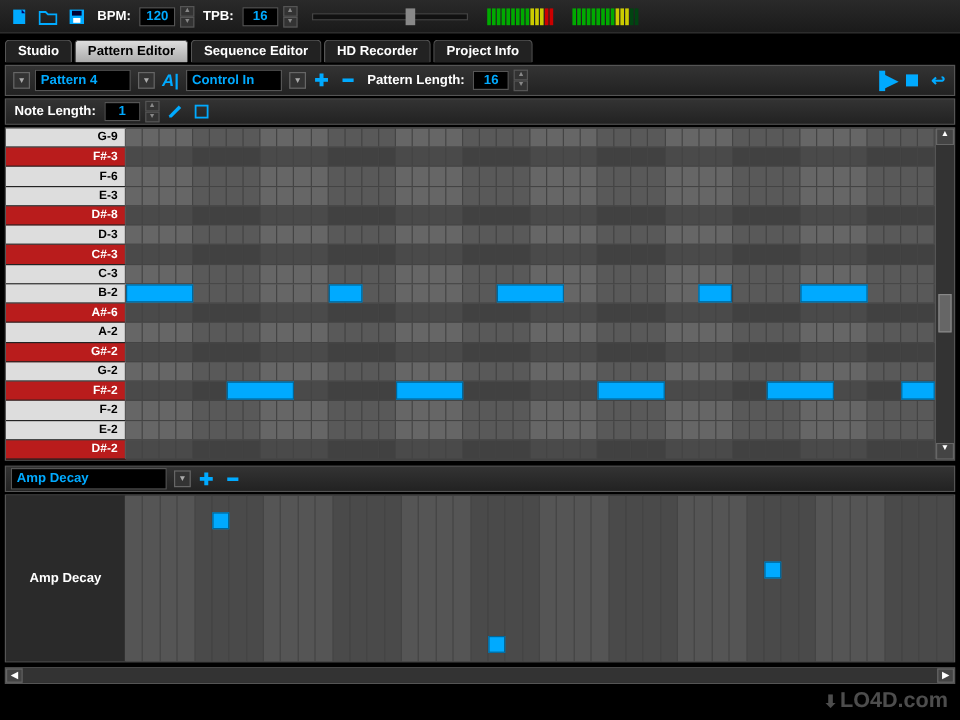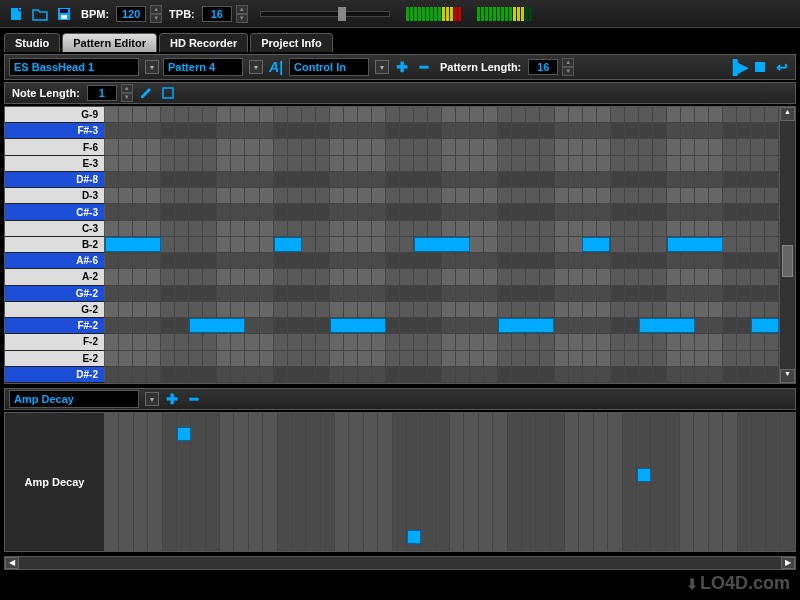--- a/index.html
+++ b/index.html
@@ -37,21 +37,21 @@
   .stop-icon { width: 10px; height: 10px; background: #00aaff; }
   
   
   .notelen-toolbar { height: 22px; background: linear-gradient(#333, #222); border: 1px solid #555; margin: 0 4px 2px 4px; display: flex; align-items: center; padding: 0 4px; gap: 4px; }
   
   
   .piano-roll { margin: 0 4px; border: 1px solid #555; height: 278px; display: flex; position: relative; }
   .note-labels { width: 100px; background: #000; display: flex; flex-direction: column; }
   .note-row-label { flex: 1; border-bottom: 1px solid #222; border-right: 1px solid #555; display: flex; align-items: center; justify-content: flex-end; padding-right: 6px; font-size: 10px; font-weight: bold; }
   .note-row-label.white { background: #ddd; color: #000; }
-  .note-row-label.black { background: #1d4ed8; color: #fff; }
+  .note-row-label.black { background: #b91c1c; color: #fff; }
   .grid-area { flex: 1; position: relative; overflow: hidden; background: #555; }
   .grid-rows { display: flex; flex-direction: column; height: 100%; }
   .grid-row { flex: 1; display: flex; border-bottom: 1px solid #444; }
   .grid-row.dark { background: #4a4a4a; }
   .grid-row.light { background: #666; }
   .grid-cell { flex: 1; border-right: 1px solid #444; position: relative; }
   .note-block { position: absolute; background: #00aaff; height: 100%; top: 0; border: 1px solid #006699; }
   .vscroll { width: 16px; background: #222; border-left: 1px solid #555; display:flex; flex-direction: column;}
   .vscroll-btn { height: 14px; background: #444; border: 1px solid #666; font-size: 7px; text-align: center; cursor:pointer;}
   .vscroll-thumb { flex:1; background: #333; position:relative;}
@@ -142,28 +142,26 @@
       <div class="meter-bar yellow"></div>
       <div class="meter-bar yellow"></div>
       <div class="meter-bar red dark"></div>
       <div class="meter-bar red dark"></div>
     </div>
 </div>
 
 <div class="tabs" id="tabs">
     <div class="tab">Studio</div>
     <div class="tab active">Pattern Editor</div>
+    <div class="tab">Sequence Editor</div>
     <div class="tab">HD Recorder</div>
     <div class="tab">Project Info</div>
   </div>
 
 <div class="pattern-toolbar">
-  <div class="dropdown" style="min-width:130px">
-      <span>ES BassHead 1</span>
-    </div>
   <div class="dropdown-arrow">▼</div>
   <div class="dropdown" style="min-width:80px">
       <span>Pattern 4</span>
     </div>
   <div class="dropdown-arrow">▼</div>
   <div class="tool-icon" style="color:#00aaff;font-style:italic;">A|</div>
   <div class="dropdown" style="min-width:80px">
       <span>Control In</span>
     </div>
   <div class="dropdown-arrow">▼</div>

